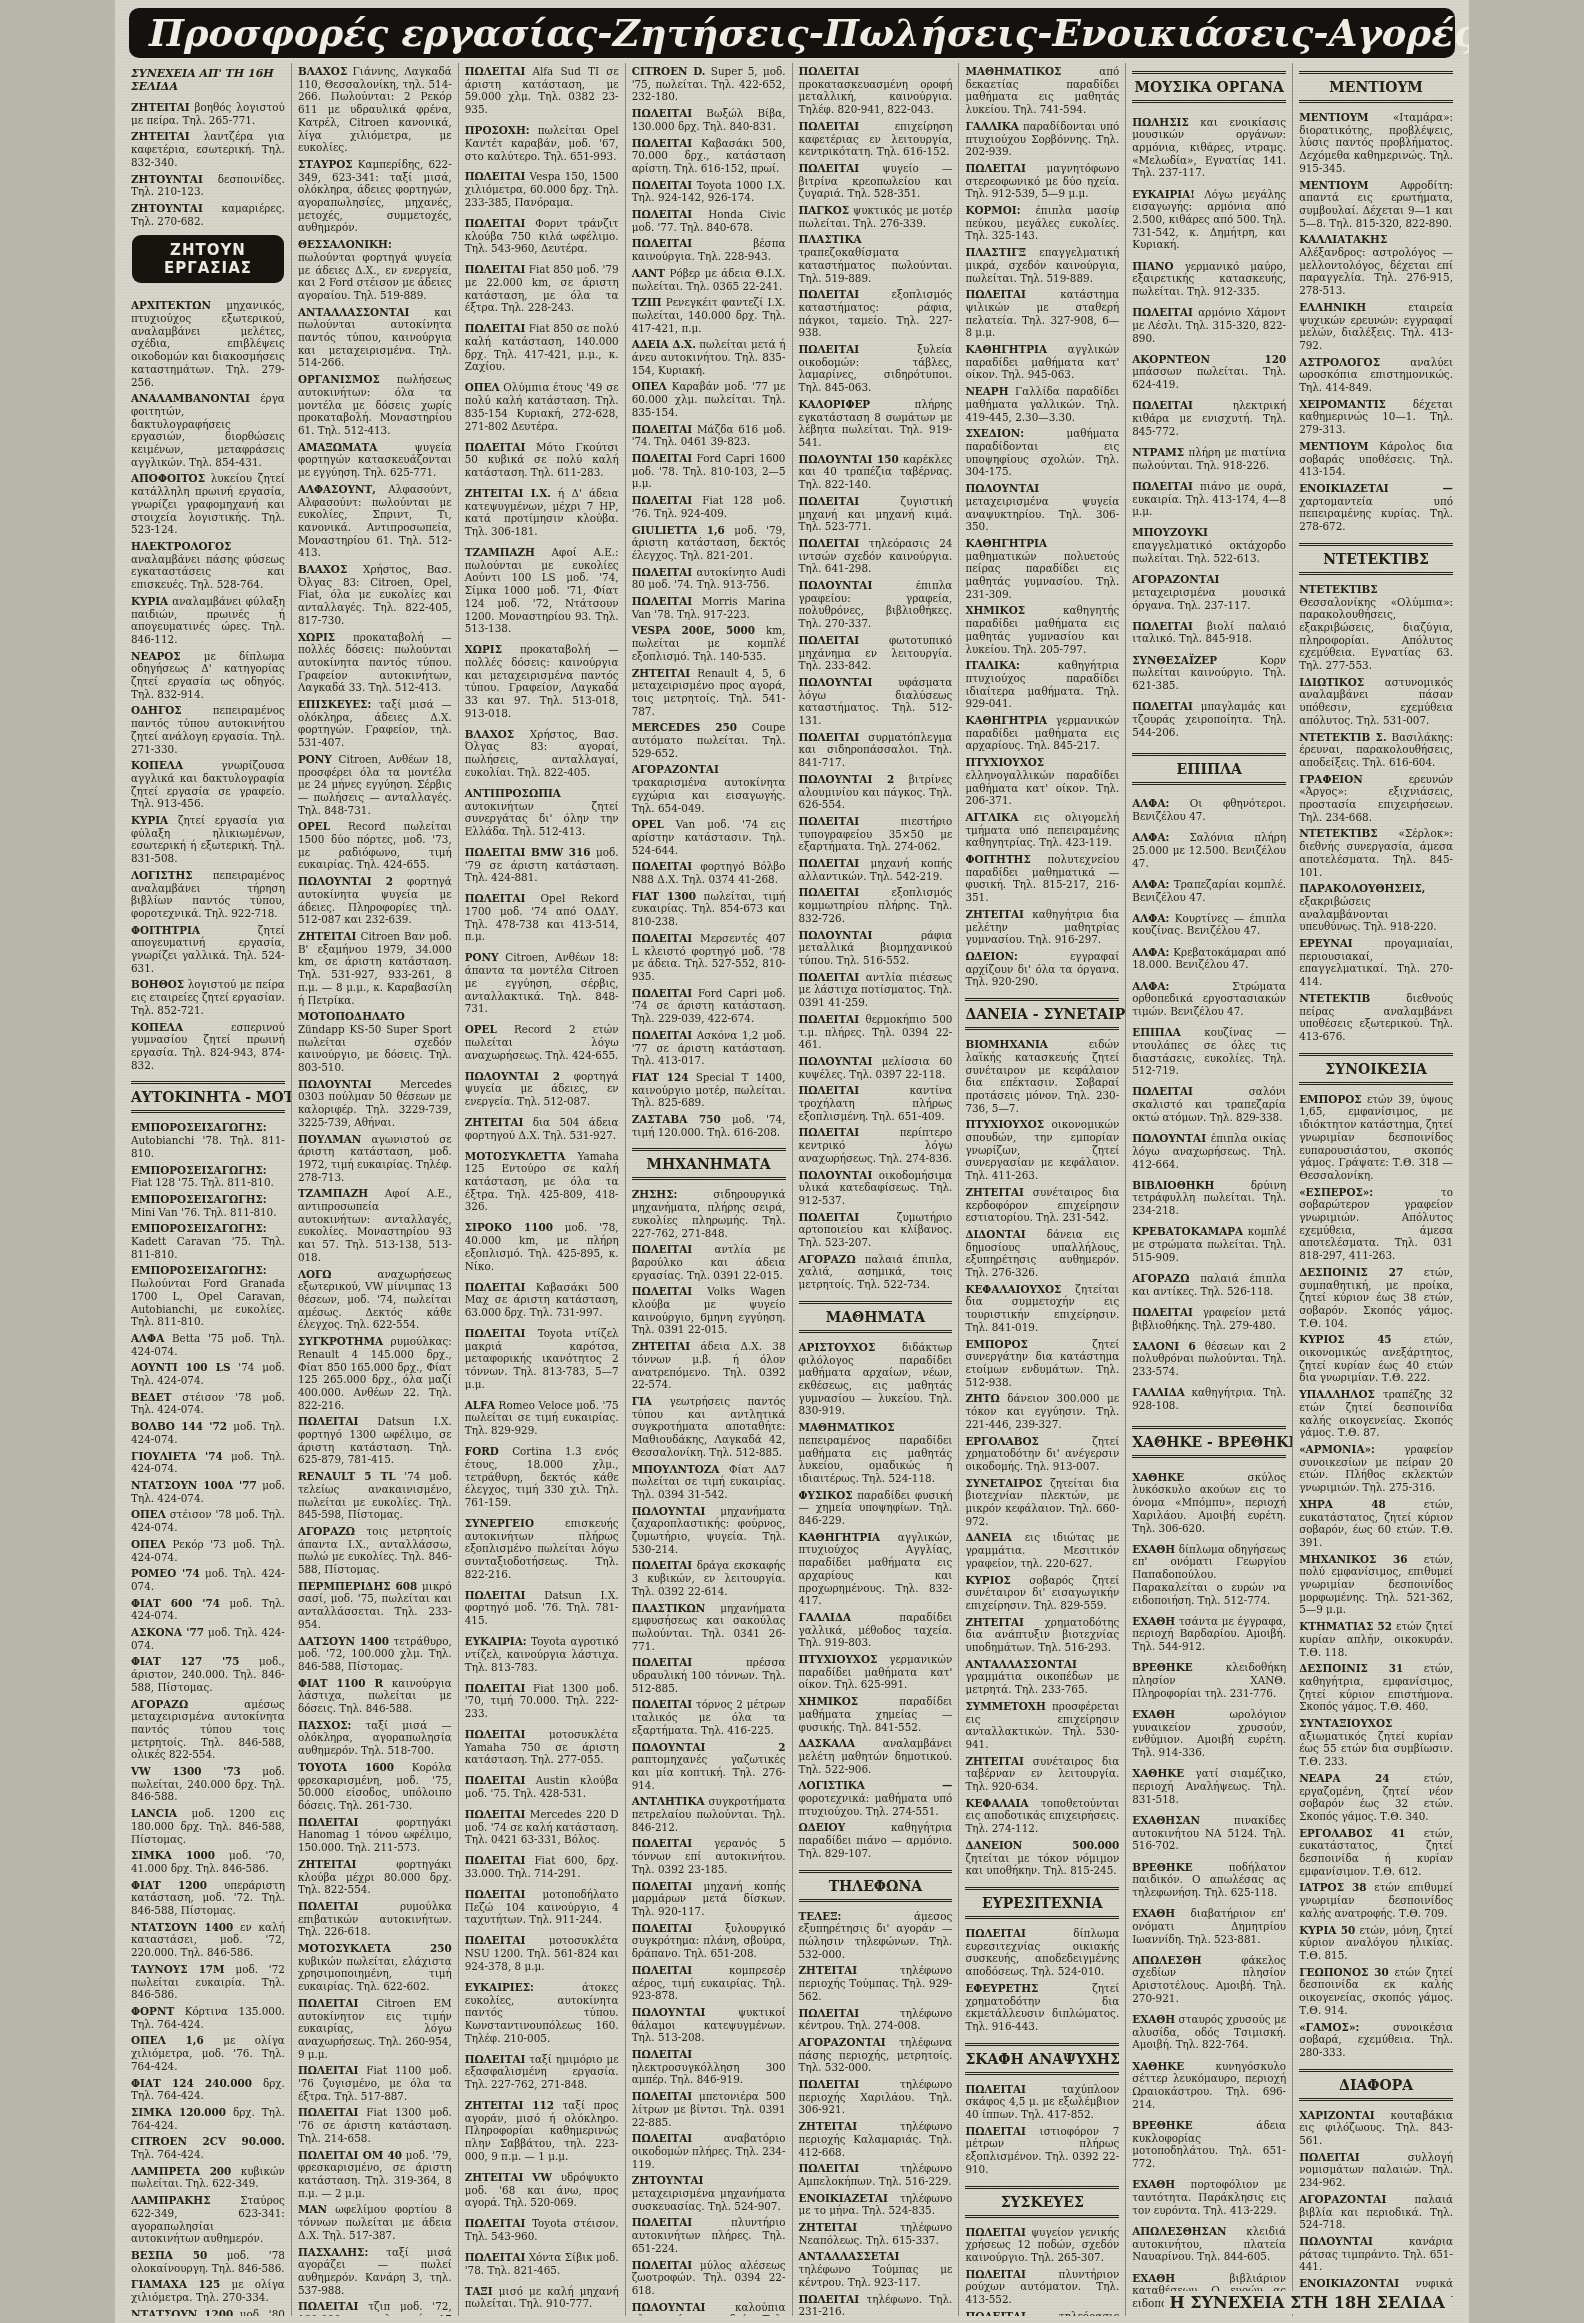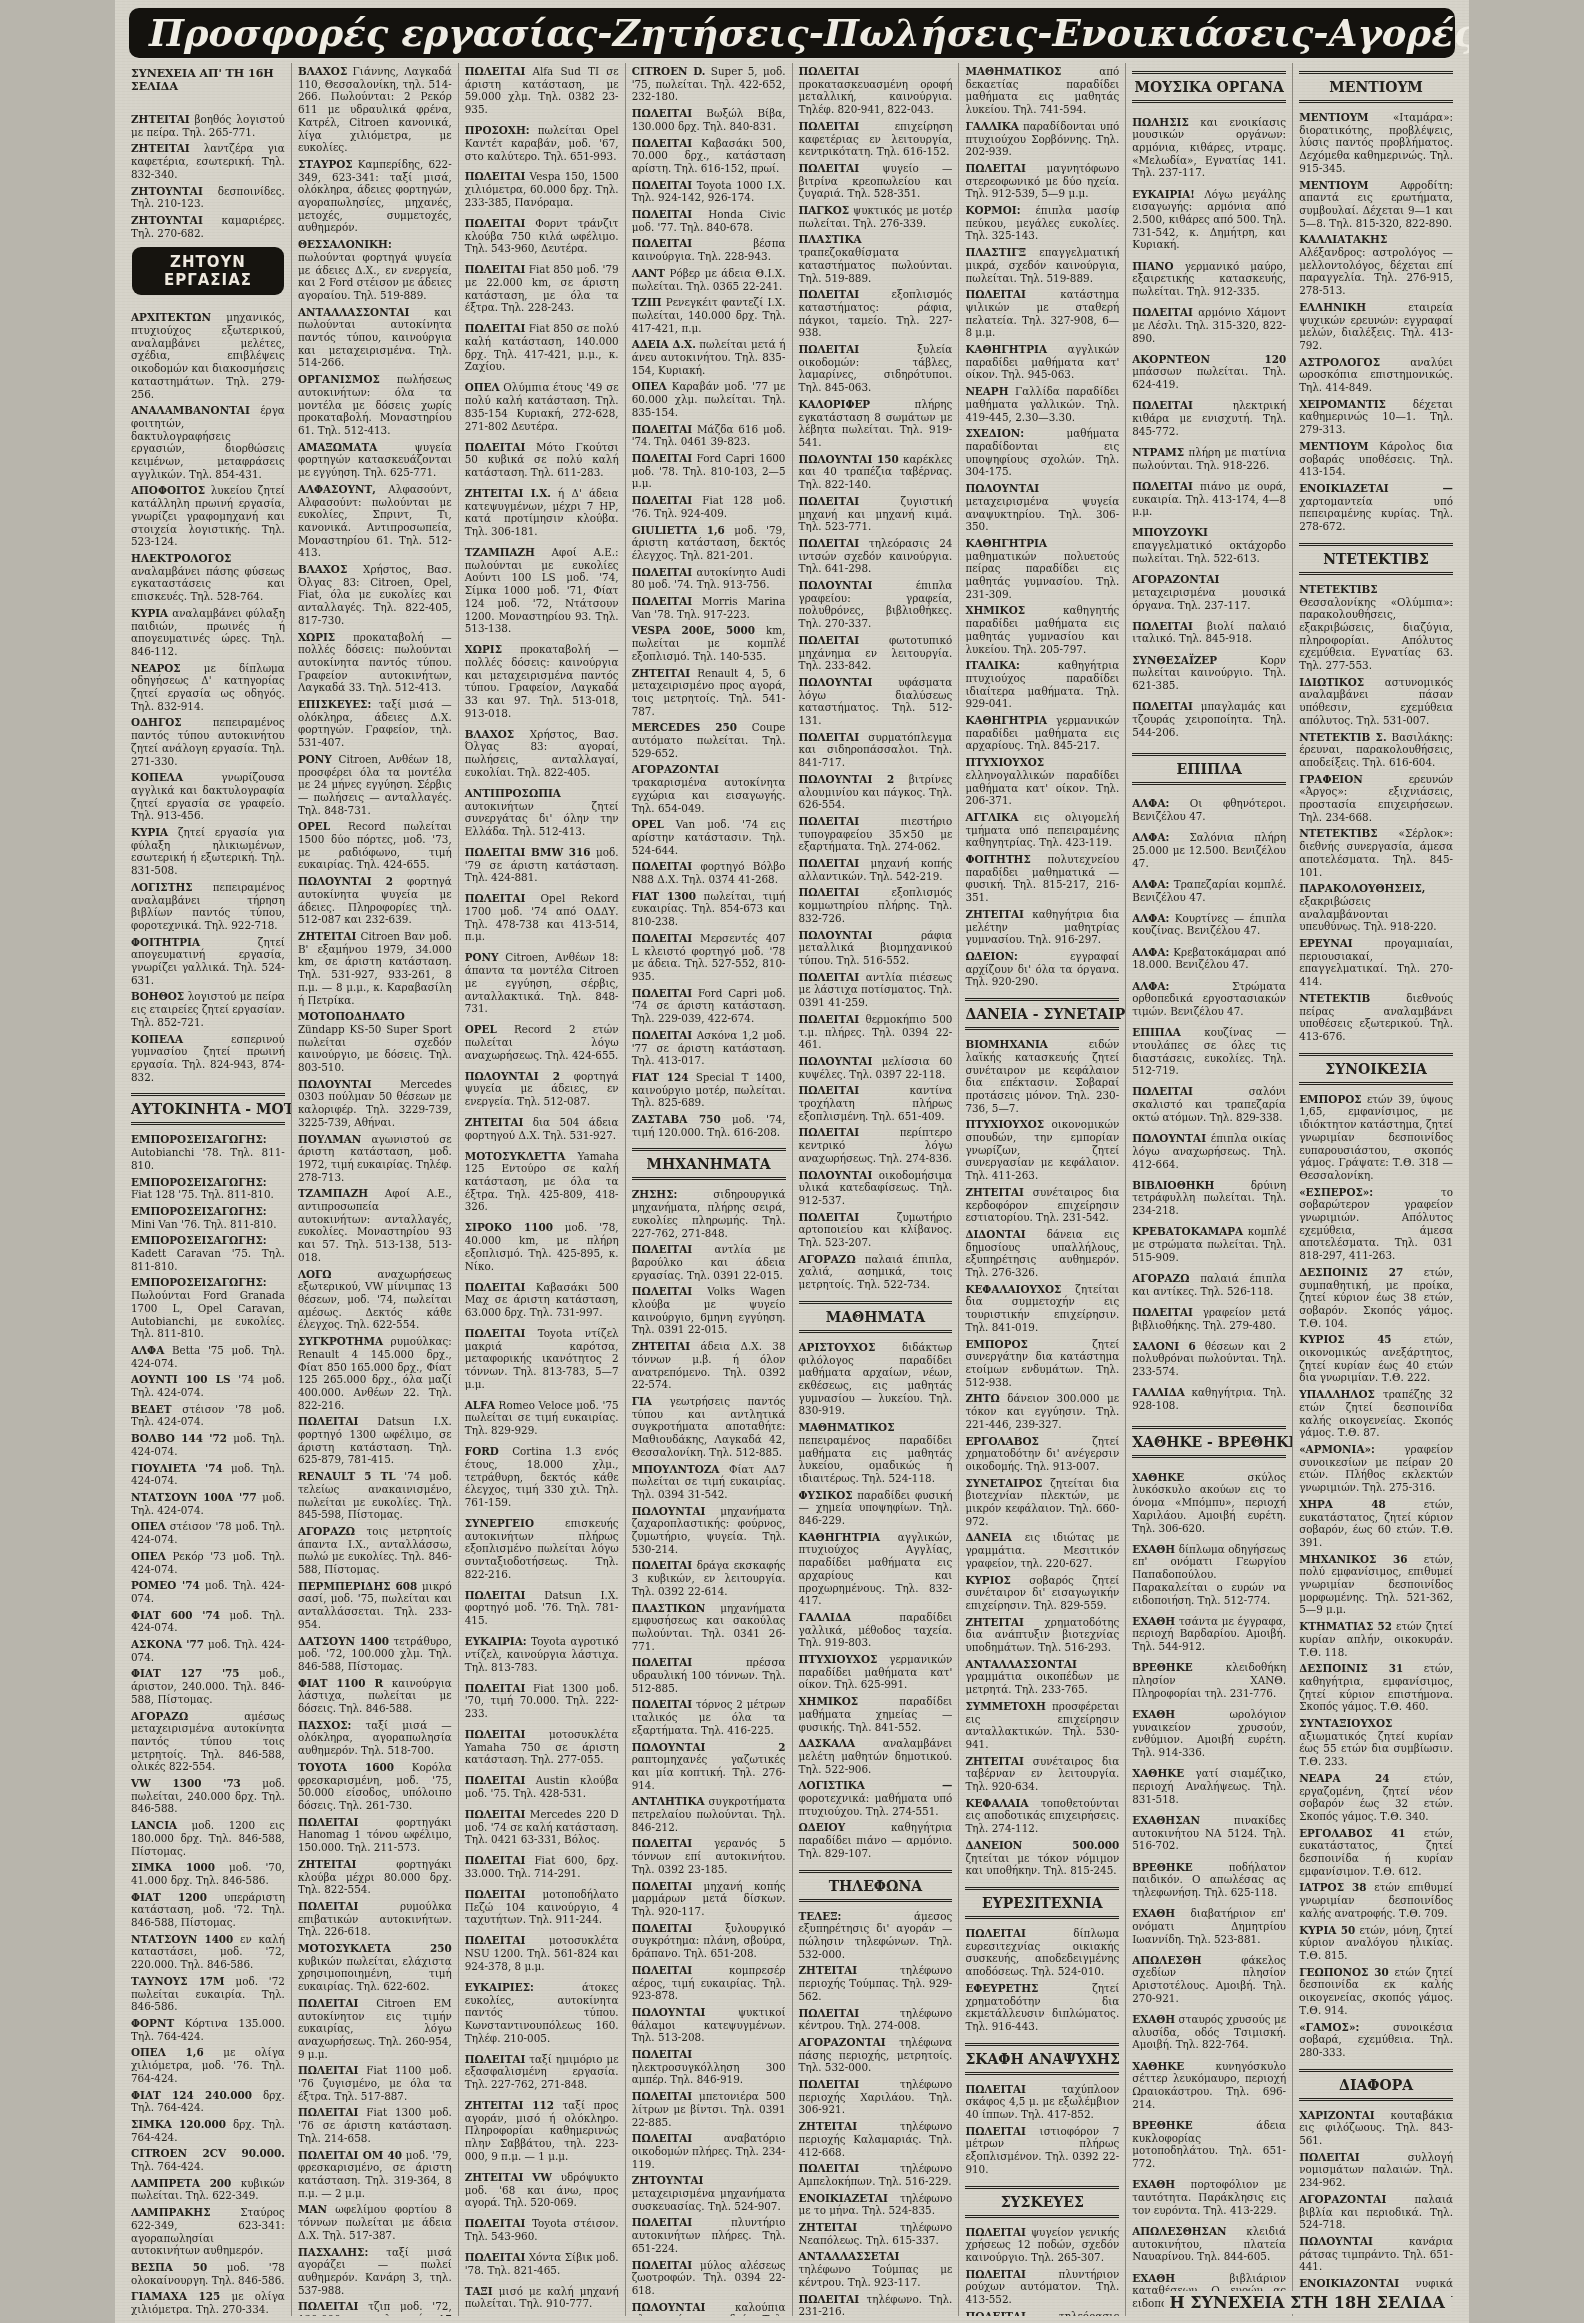--- a/index.html
+++ b/index.html
@@ -18,21 +18,21 @@
   .col{flex:1 1 0;padding:2px 6px;overflow:hidden;border-left:1px solid #8a867c;
         display:flex;flex-direction:column;justify-content:space-between;}
   .col:first-child{border-left:none;}
   .col>*{flex:0 0 auto;}
   .ad{font-size:10.4px;line-height:12.7px;text-align:justify;margin:0 0 4px;}
   .ad b{font-weight:bold;}
   .h-solid{background:#16140f;color:#eee9de;text-align:center;font-weight:bold;font-size:15px;letter-spacing:1px;
         padding:6px 2px;border-radius:9px;margin:4px 1px 16px;font-family:"DejaVu Sans","Liberation Sans",sans-serif;}
   .h-ruled{text-align:center;font-weight:bold;font-size:14px;border-top:3px double #23211c;border-bottom:3px double #23211c;
         padding:5px 0;margin:6px 0 8px;white-space:nowrap;font-family:"DejaVu Serif","Liberation Serif",serif;}
-  .note{font-weight:bold;font-size:11px;margin:2px 0 20px;}
+  .note{font-weight:bold;font-style:italic;font-size:11px;margin:2px 0 8px;}
   .note-bottom{position:absolute;right:18px;bottom:10px;background:#d6d3c9;padding:2px 6px;
         font-weight:bold;font-size:16px;z-index:3;}
 </style>
 </head>
 <body>
 
 <div class="page">
   <header class="banner">
     <div class="banner-title">Προσφορές εργασίας-Ζητήσεις-Πωλήσεις-Ενοικιάσεις-Αγορές-Ακίνητα</div>
     <div class="banner-stripes"></div>

